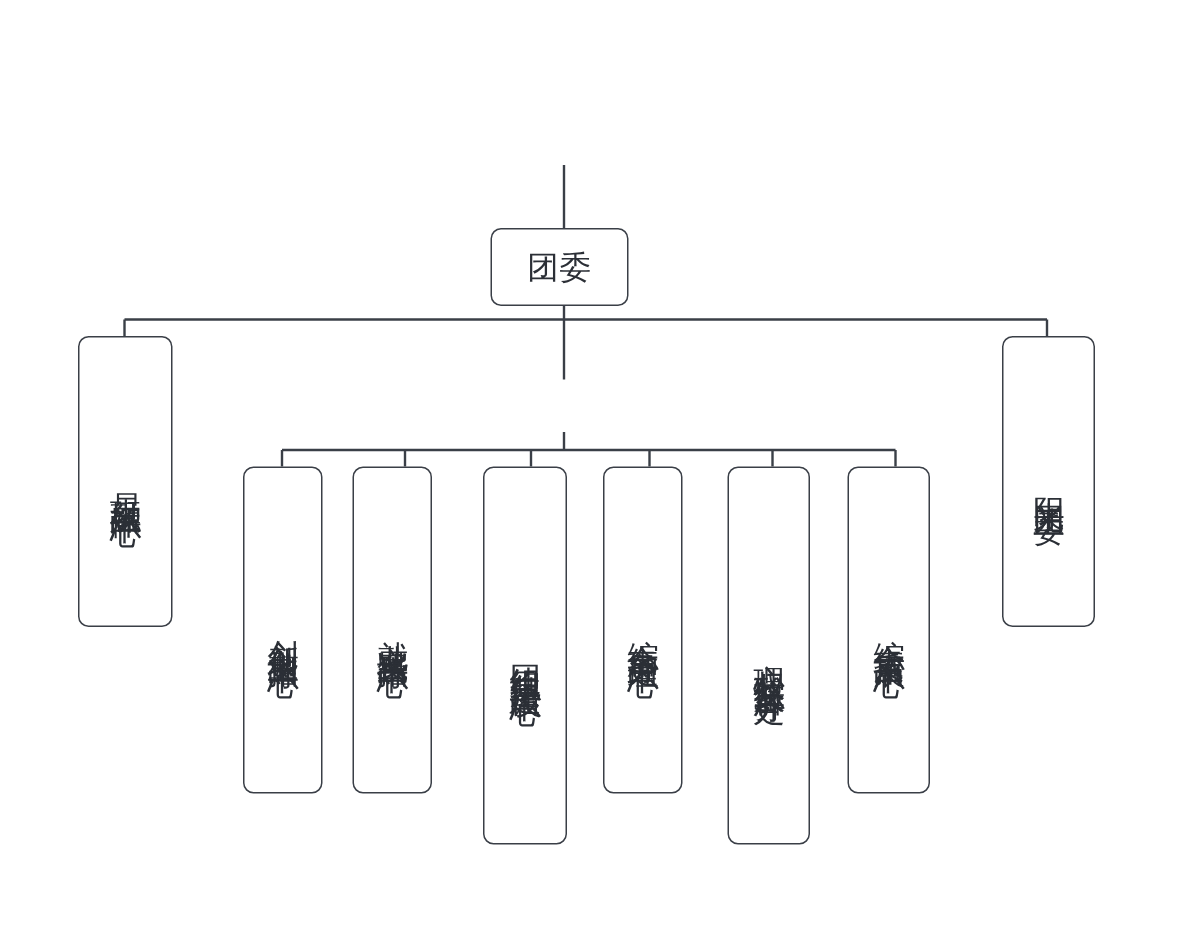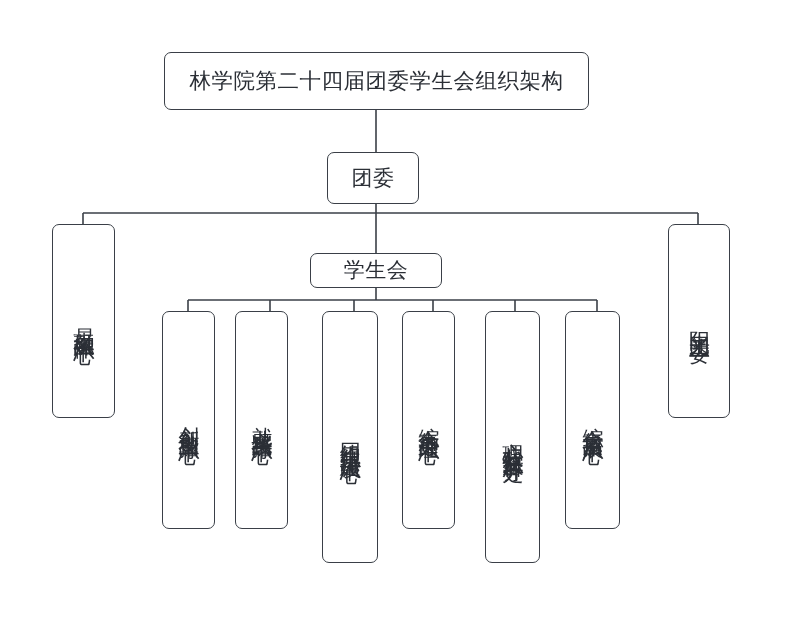--- a/index.html
+++ b/index.html
@@ -75,29 +75,27 @@
       <path d="M 188 300 L 597 300"></path>
       <path d="M 188 300 L 188 311"></path>
       <path d="M 270 300 L 270 311"></path>
       <path d="M 354 300 L 354 311"></path>
       <path d="M 433 300 L 433 311"></path>
       <path d="M 515 300 L 515 311"></path>
       <path d="M 597 300 L 597 311"></path>
     </g>
   </svg>
 
-  <div class="node node-h node-title" style="left:164px; top:52px; width:425px; height:58px;">林学院第二十四届团委学生会组织架构</div>
 
   <div class="node node-h" style="left:327px; top:152px; width:92px; height:52px;">团委</div>
 
   <div class="node node-v" style="left:52px; top:224px; width:63px; height:194px;">易班融媒体中心</div>
 
   <div class="node node-v" style="left:668px; top:224px; width:62px; height:194px;">阳光团工委</div>
 
-  <div class="node node-h" style="left:310px; top:253px; width:132px; height:35px;">学生会</div>
 
   <div class="node node-v" style="left:162px; top:311px; width:53px; height:218px;">创新创业指导中心</div>
 
   <div class="node node-v" style="left:235px; top:311px; width:53px; height:218px;">就业实践指导中心</div>
 
   <div class="node node-v" style="left:322px; top:311px; width:56px; height:252px;">团组织基层建设中心</div>
 
   <div class="node node-v" style="left:402px; top:311px; width:53px; height:218px;">综合事务处理中心</div>
 
   <div class="node node-v" style="left:485px; top:311px; width:55px; height:252px;">心理权益综合服务处</div>

